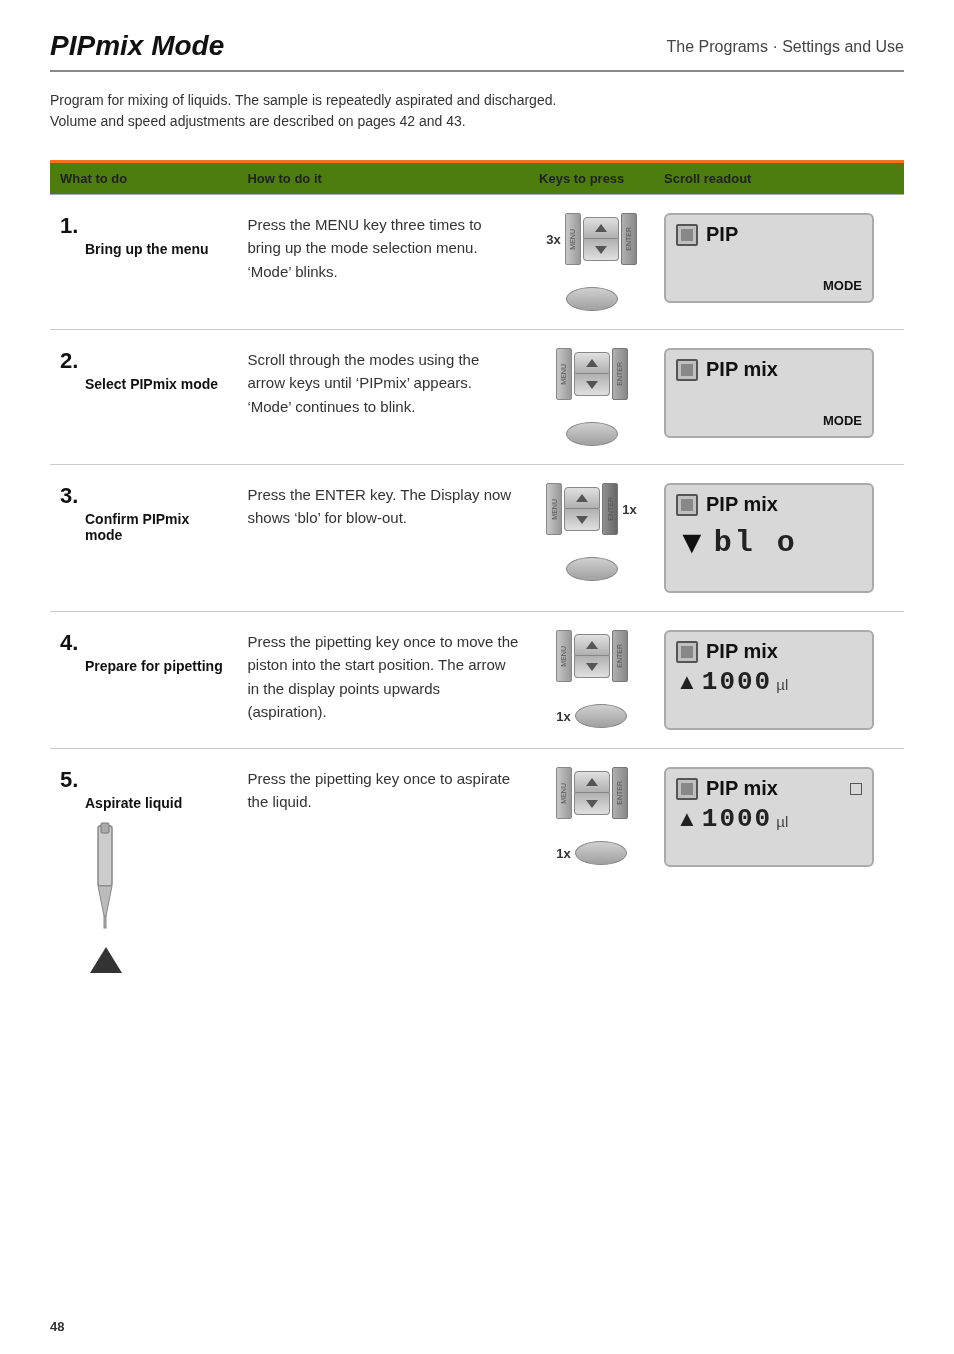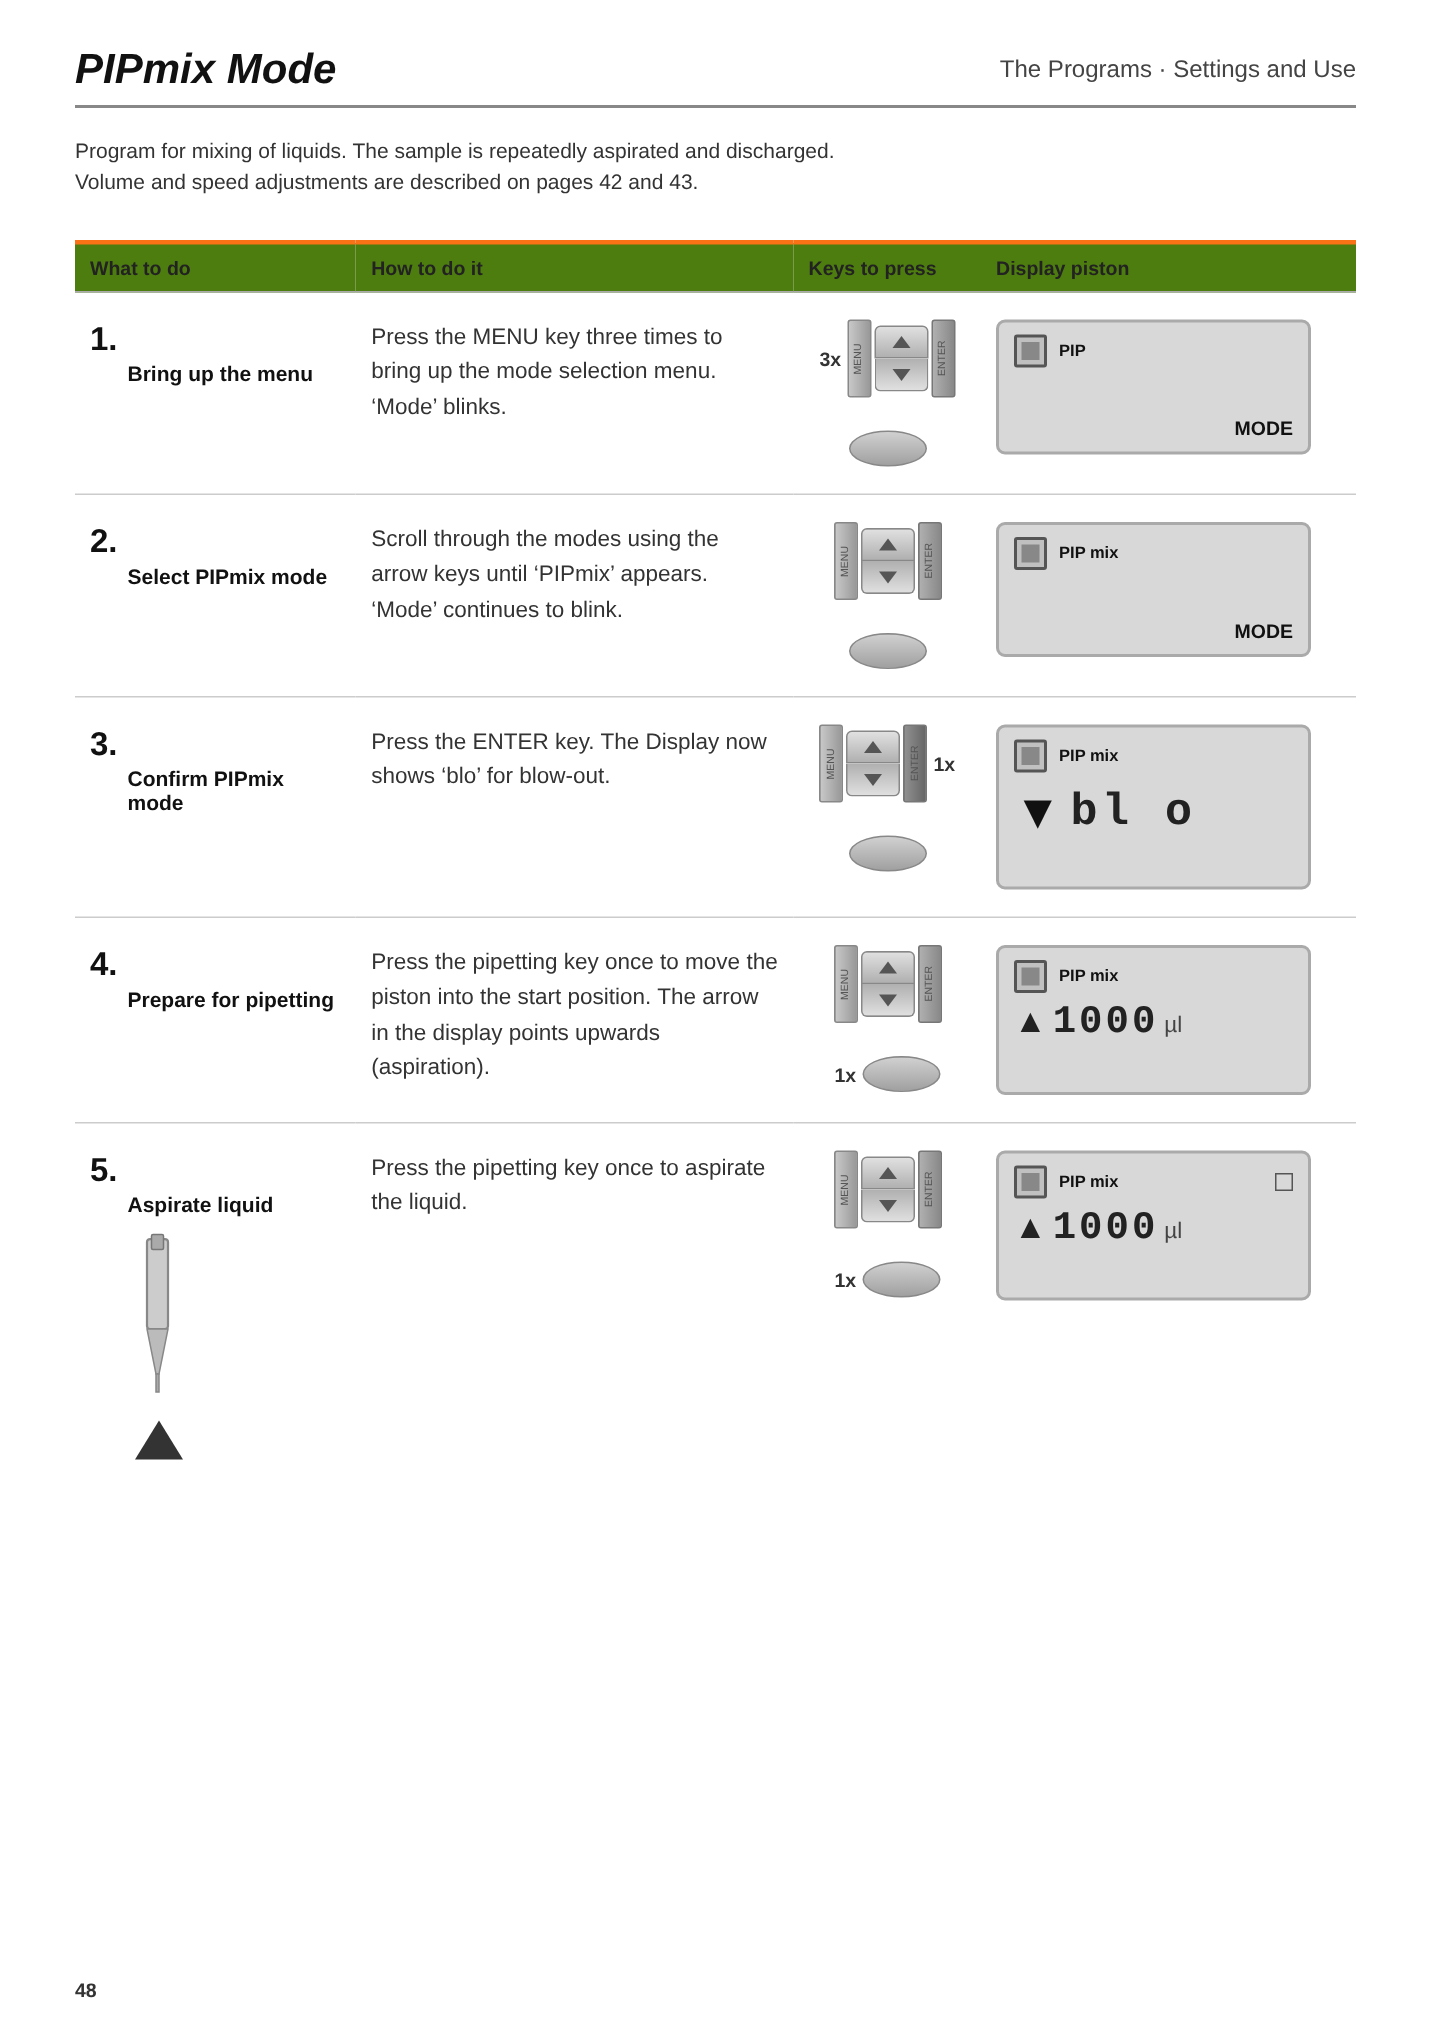--- a/index.html
+++ b/index.html
@@ -218,21 +218,21 @@
       align-items: center;
       justify-content: center;
       background: #c0c0c0;
     }
     .display-icon-inner {
       width: 12px;
       height: 12px;
       background: #888;
     }
     .display-pip-text {
-      font-size: 11px;
+      font-size: 20px;
       font-weight: bold;
       color: #111;
     }
     .display-mode-text {
       position: absolute;
       bottom: 8px;
       right: 10px;
       font-size: 13px;
       font-weight: bold;
       color: #111;
@@ -296,21 +296,21 @@
     <div>Program for mixing of liquids. The sample is repeatedly aspirated and discharged.</div>
     <div>Volume and speed adjustments are described on pages 42 and 43.</div>
   </div>
 
   <table class="instruction-table">
     <thead>
       <tr class="col-header-row">
         <th>What to do</th>
         <th>How to do it</th>
         <th>Keys to press</th>
-        <th>Display piston</th>
+        <th>Scroll readout</th>
       </tr>
     </thead>
     <tbody>
 
       <tr class="step-row">
         <td>
           <span class="step-number">1.</span>
           <div class="step-label">Bring up the menu</div>
         </td>
         <td>

